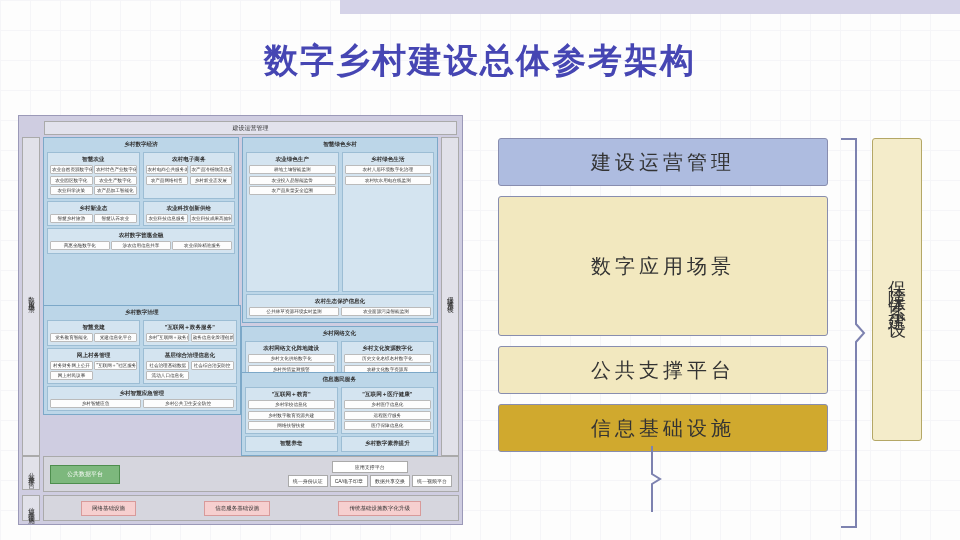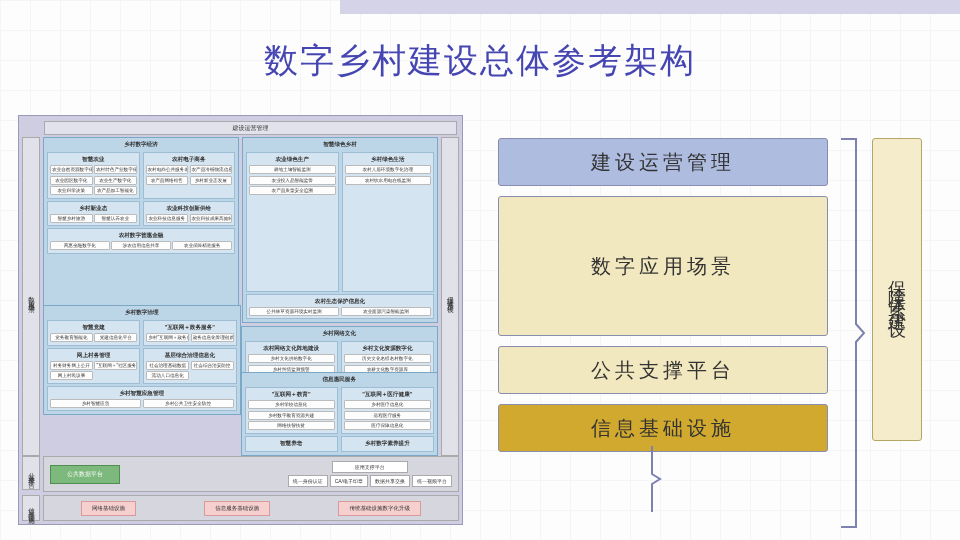--- a/index.html
+++ b/index.html
@@ -20,21 +20,21 @@
     opacity: .35;
     pointer-events: none;
   }
   .topbar {
     position: absolute; top: 0; right: 0; width: 620px; height: 14px;
     background: #d5d3e8;
   }
   .title {
     position: absolute; top: 38px; left: 0; width: 100%;
     text-align: center;
-    font-size: 34px; font-weight: 400;
+    font-size: 34px; font-weight: 700;
     color: #4646b3; letter-spacing: 2px;
   }
 
   
   .diagram {
     position: absolute; left: 18px; top: 115px;
     width: 445px; height: 410px;
     background: #cfcde1;
     border: 1px solid #9b99b8;
     font-size: 5.3px; color: #333;

